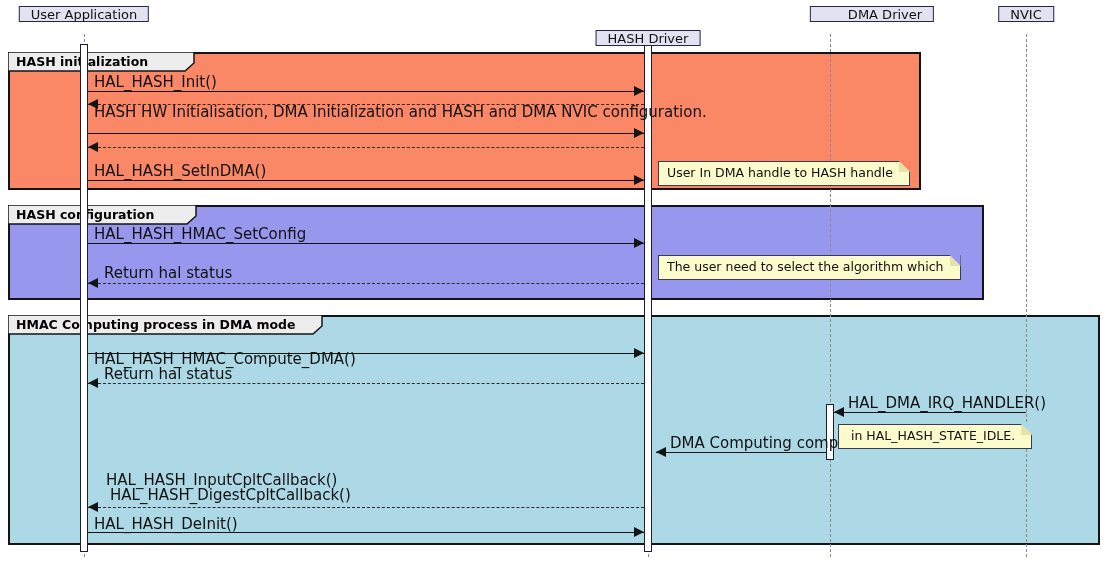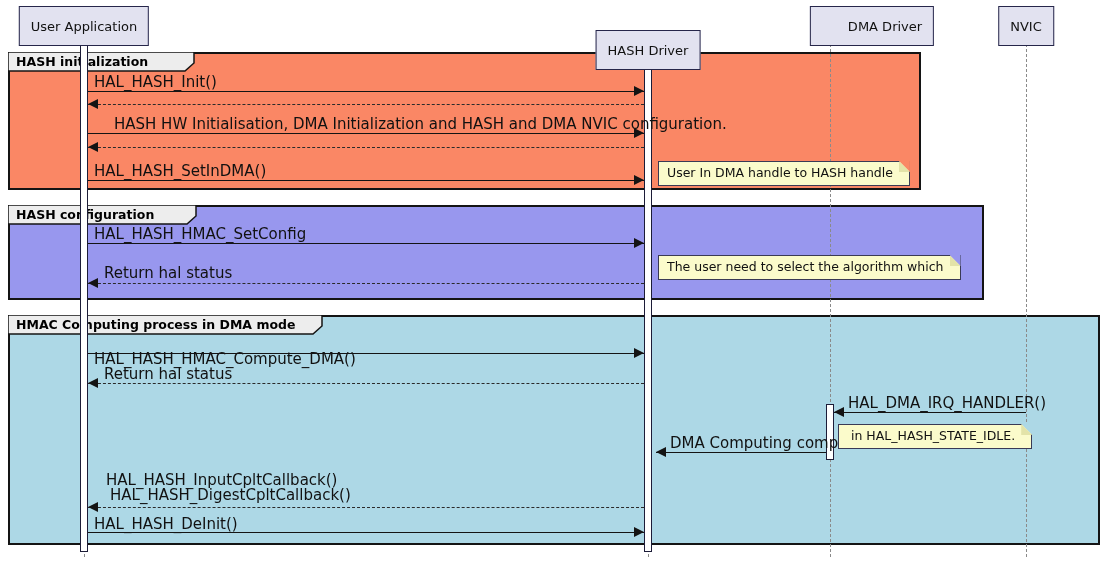--- a/index.html
+++ b/index.html
@@ -7,21 +7,21 @@
   .diagram { position:relative; width:1108px; height:567px; background:#ffffff; color:#111; overflow:hidden; }
 
   .lifeline { position:absolute; top:34px; height:523px; width:0; border-left:1px dashed #8a8a8a; z-index:1; }
 
   .frame { position:absolute; border:2px solid #141414; z-index:0; }
   .tab-svg { position:absolute; left:-2px; top:-2px; z-index:5; }
   .tab-svg text { font-family:"DejaVu Sans", sans-serif; font-size:12.5px; font-weight:bold; fill:#000; }
 
   .act { position:absolute; width:8px; background:#ffffff; border:1px solid #1c1c38; z-index:3; }
 
-  .participant { position:absolute; top:6px; height:40px; transform:translateX(-50%);
+  .participant { position:absolute; top:6px; height:16px; transform:translateX(-50%);
     background:#E2E2F0; border:1.5px solid #26264a; display:flex; align-items:center;
     padding:0 11px; font-size:13px; white-space:nowrap; z-index:6; }
 
   .lbl { position:absolute; font-size:15px; line-height:15px; white-space:nowrap; z-index:4; }
   .ln  { position:absolute; height:0; border-top:1.2px solid #141414; z-index:4; }
   .ln.d{ border-top-style:dashed; border-top-color:#2a2a2a; }
   .ar, .al { position:absolute; width:0; height:0;
     border-top:5px solid transparent; border-bottom:5px solid transparent; z-index:4; }
   .ar { border-left:10px solid #141414; }
   .al { border-right:10px solid #141414; }
@@ -71,21 +71,21 @@
   <div>
     <div class="lbl" style="left:94px; top:75px;">HAL_HASH_Init()</div>
     <div class="ln" style="left:88px; top:91px; width:556px;"></div>
     <div class="ar" style="left:634px; top:86px;"></div>
   </div>
   <div>
     <div class="ln d" style="left:88px; top:104px; width:556px;"></div>
     <div class="al" style="left:88px; top:99px;"></div>
   </div>
   <div>
-    <div class="lbl" style="left:94px; top:117px;margin-left:20px;">HASH HW Initialisation, DMA Initialization and HASH and DMA NVIC configuration.</div>
+    <div class="lbl" style="left:94px; top:105px;">HASH HW Initialisation, DMA Initialization and HASH and DMA NVIC configuration.</div>
     <div class="ln" style="left:88px; top:133px; width:556px;"></div>
     <div class="ar" style="left:634px; top:128px;"></div>
   </div>
   <div>
     <div class="ln d" style="left:88px; top:147px; width:556px;"></div>
     <div class="al" style="left:88px; top:142px;"></div>
   </div>
   <div>
     <div class="lbl" style="left:94px; top:164px;">HAL_HASH_SetInDMA()</div>
     <div class="ln" style="left:88px; top:180px; width:556px;"></div>

